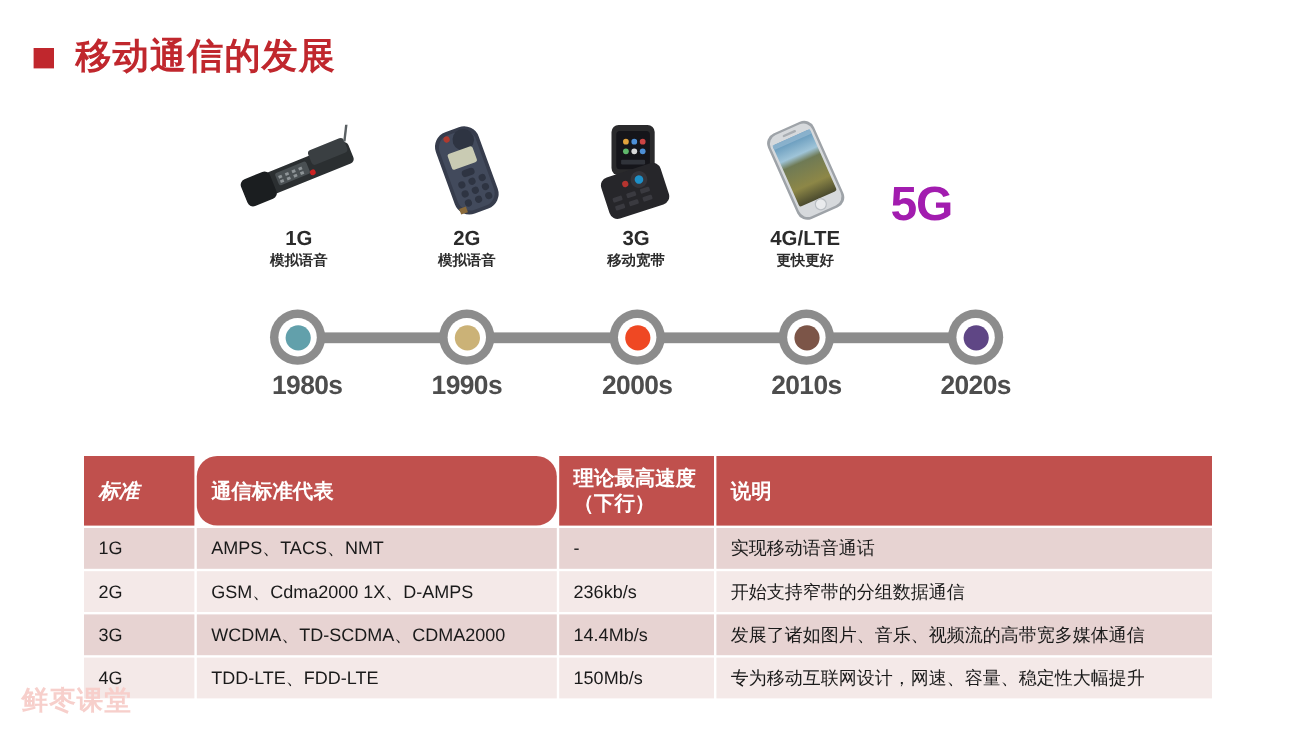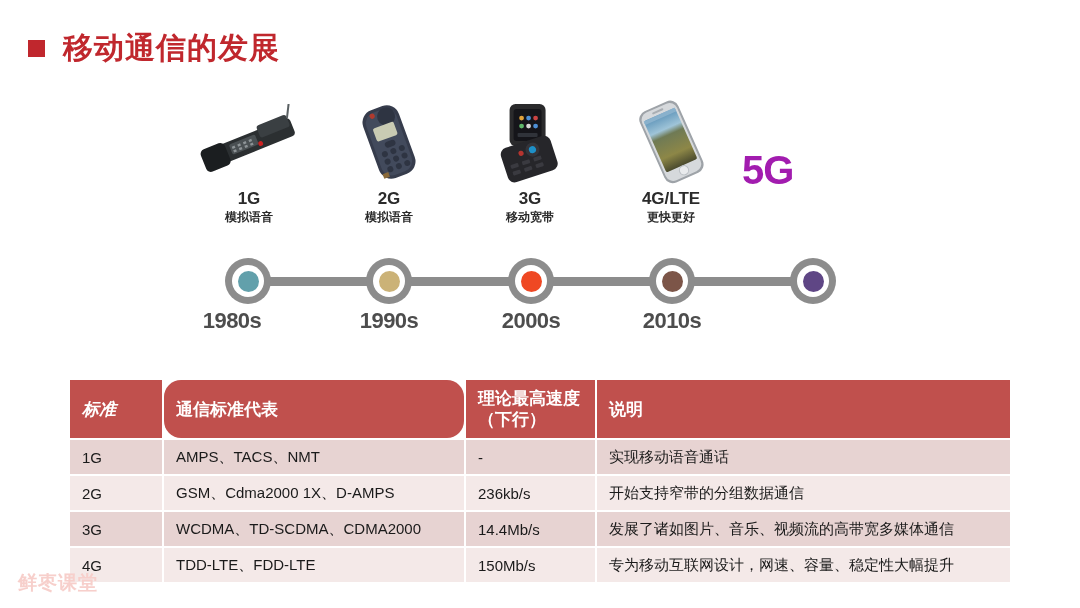--- a/index.html
+++ b/index.html
@@ -190,21 +190,21 @@
   .col-std  { width: 92px; font-style: italic; }
   .col-rep  { width: 300px; border-radius: 17px; }
   .col-spd  { width: 129px; }
   .col-desc { width: auto; }
 
   
   .watermark {
     position: absolute;
     left: 18px;
     top: 573px;
-    font-size: 19px;
+    font-size: 22px;
     font-weight: bold;
     color: #f7cfcb;
     line-height: 1;
     letter-spacing: 1px;
   }
 
   svg { display: block; }
 </style>
 </head>
 <body>
@@ -356,24 +356,25 @@
     </span>
   </div>
   <div class="tl-node" style="left:635px;">
     <span class="ring">
       <span class="dot" style="background:#5f4685;"></span>
     </span>
   </div>
 </div>
 
 <div class="decades">
-  <div class="decade" style="left:54px;">1980s</div>
+  <div class="decade" style="left:78px;">1980s</div>
   <div class="decade" style="left:211px;">1990s</div>
   <div class="decade" style="left:353px;">2000s</div>
   <div class="decade" style="left:494px;">2010s</div>
+  <div class="decade" style="left:635px;">2020s</div>
 </div>
 
 <div class="table-wrap">
   <table class="spec">
     <thead>
       <tr>
         <th class="col-std">标准</th>
         <th class="col-rep">通信标准代表</th>
         <th class="col-spd">
           <span>理论最高速度</span><br>

